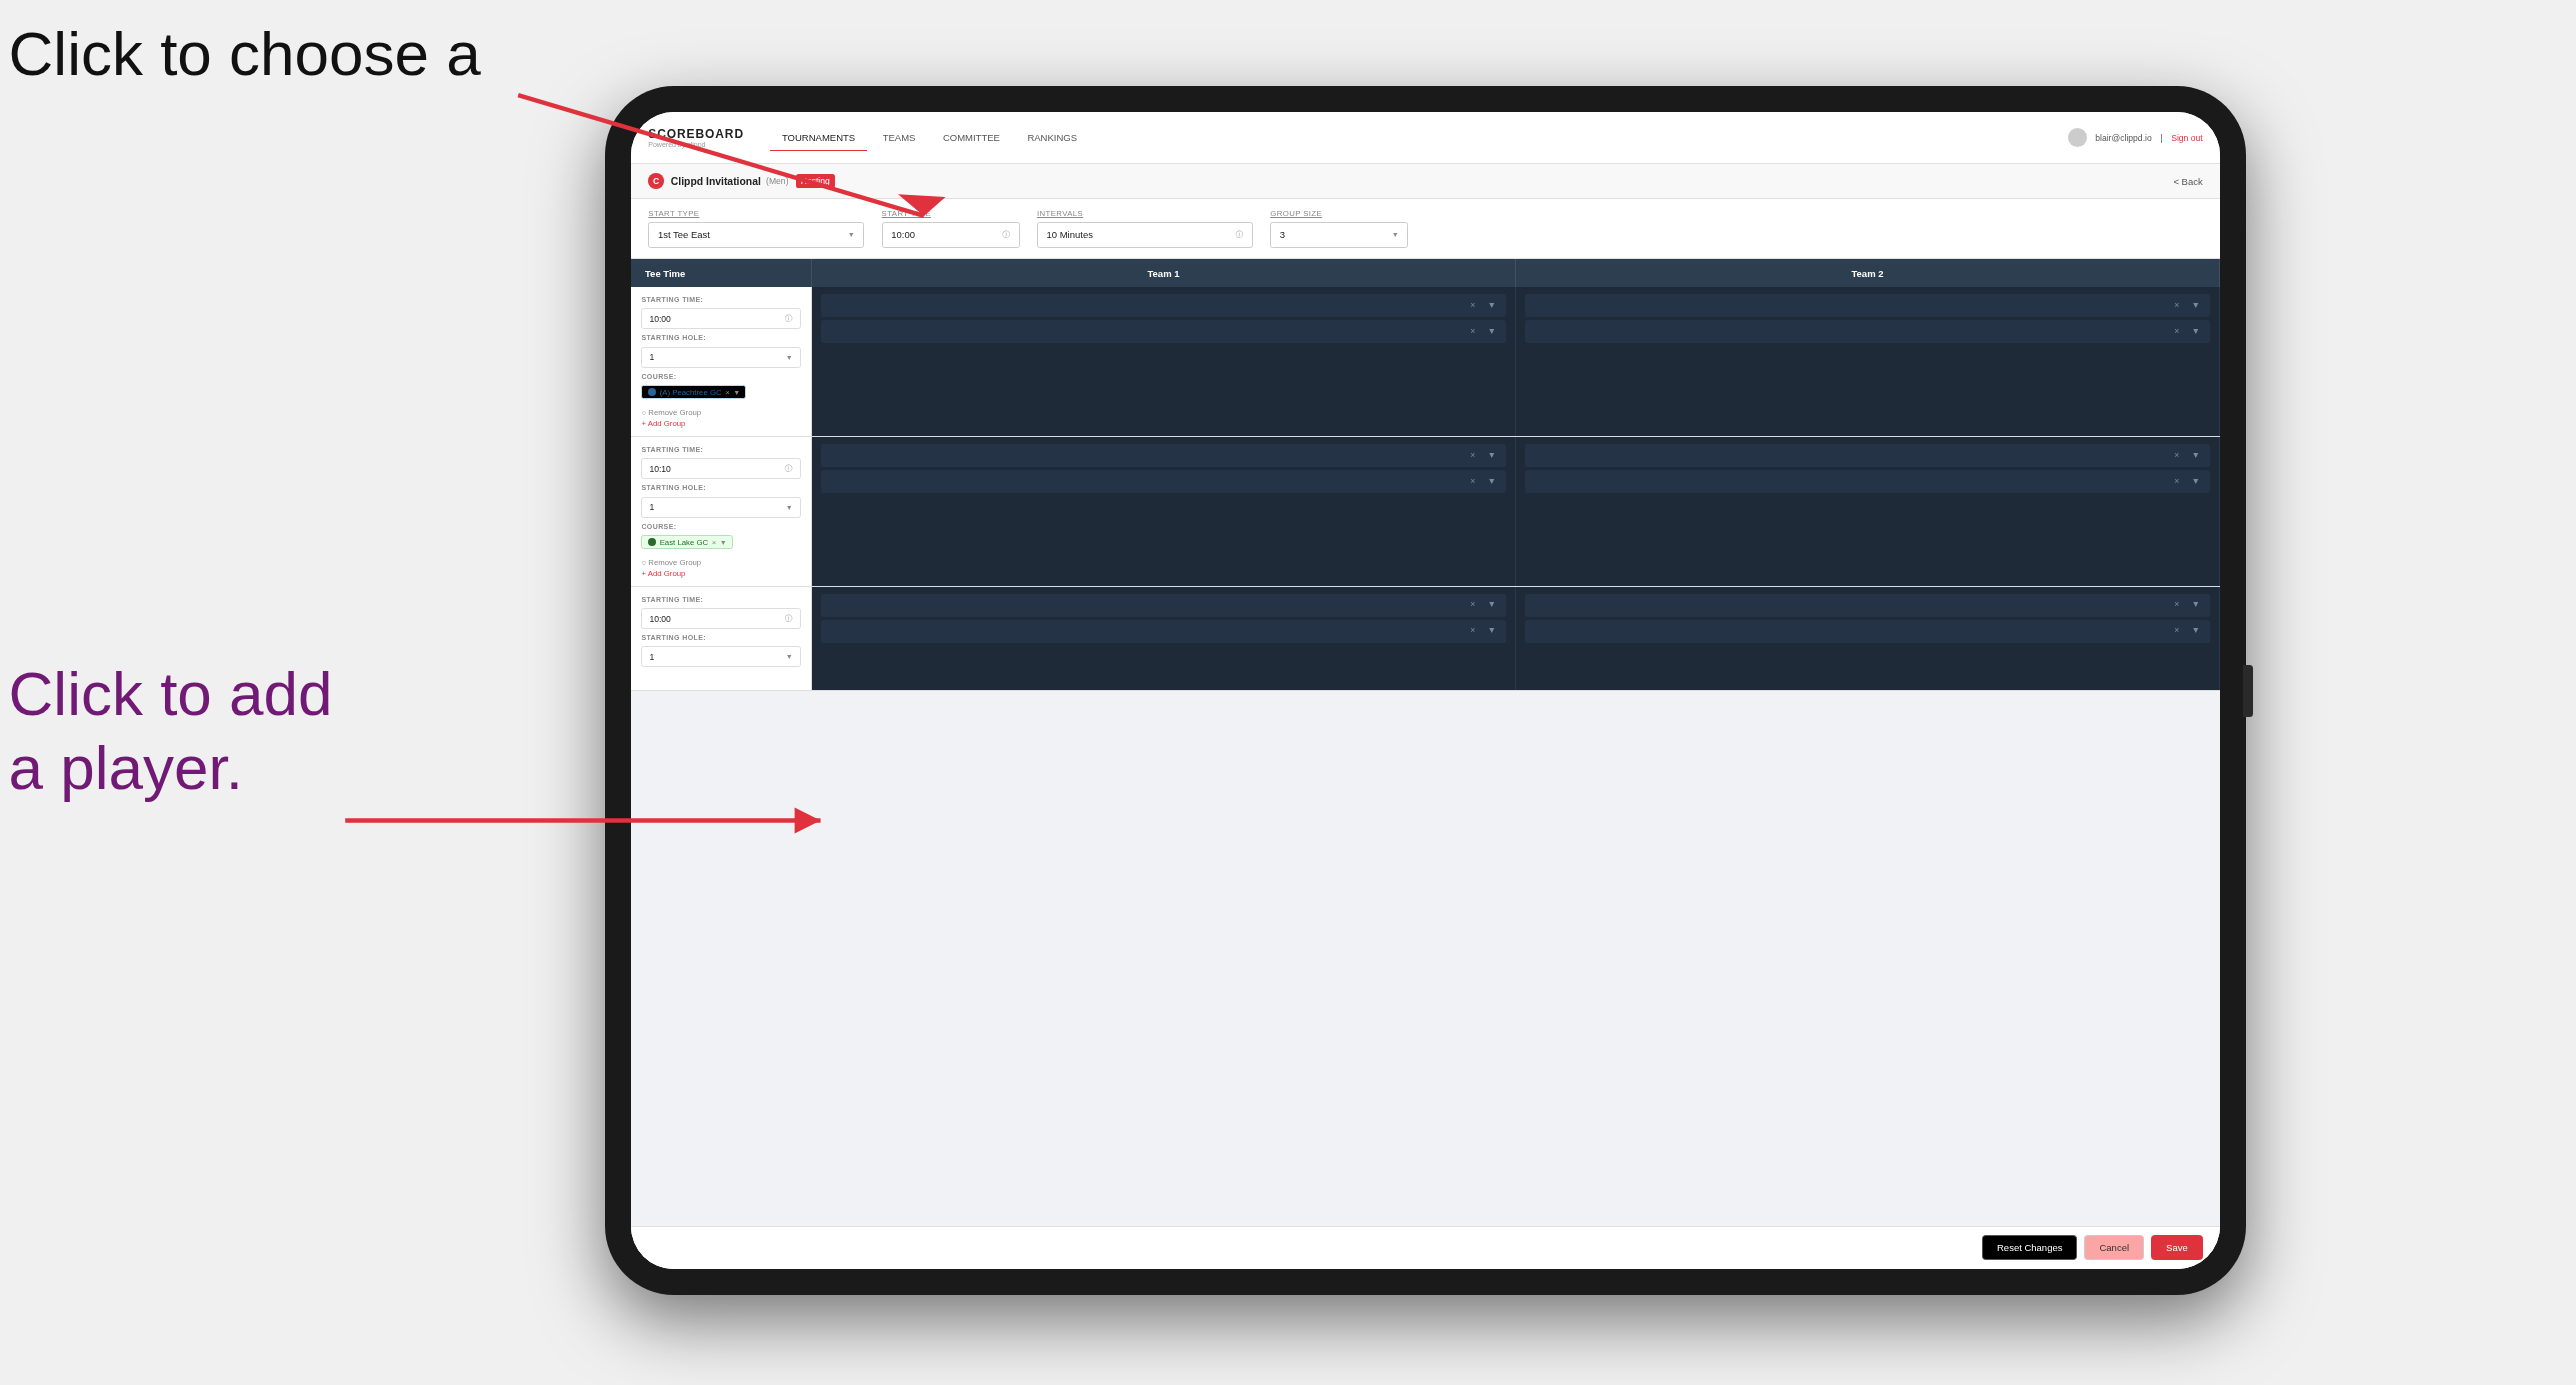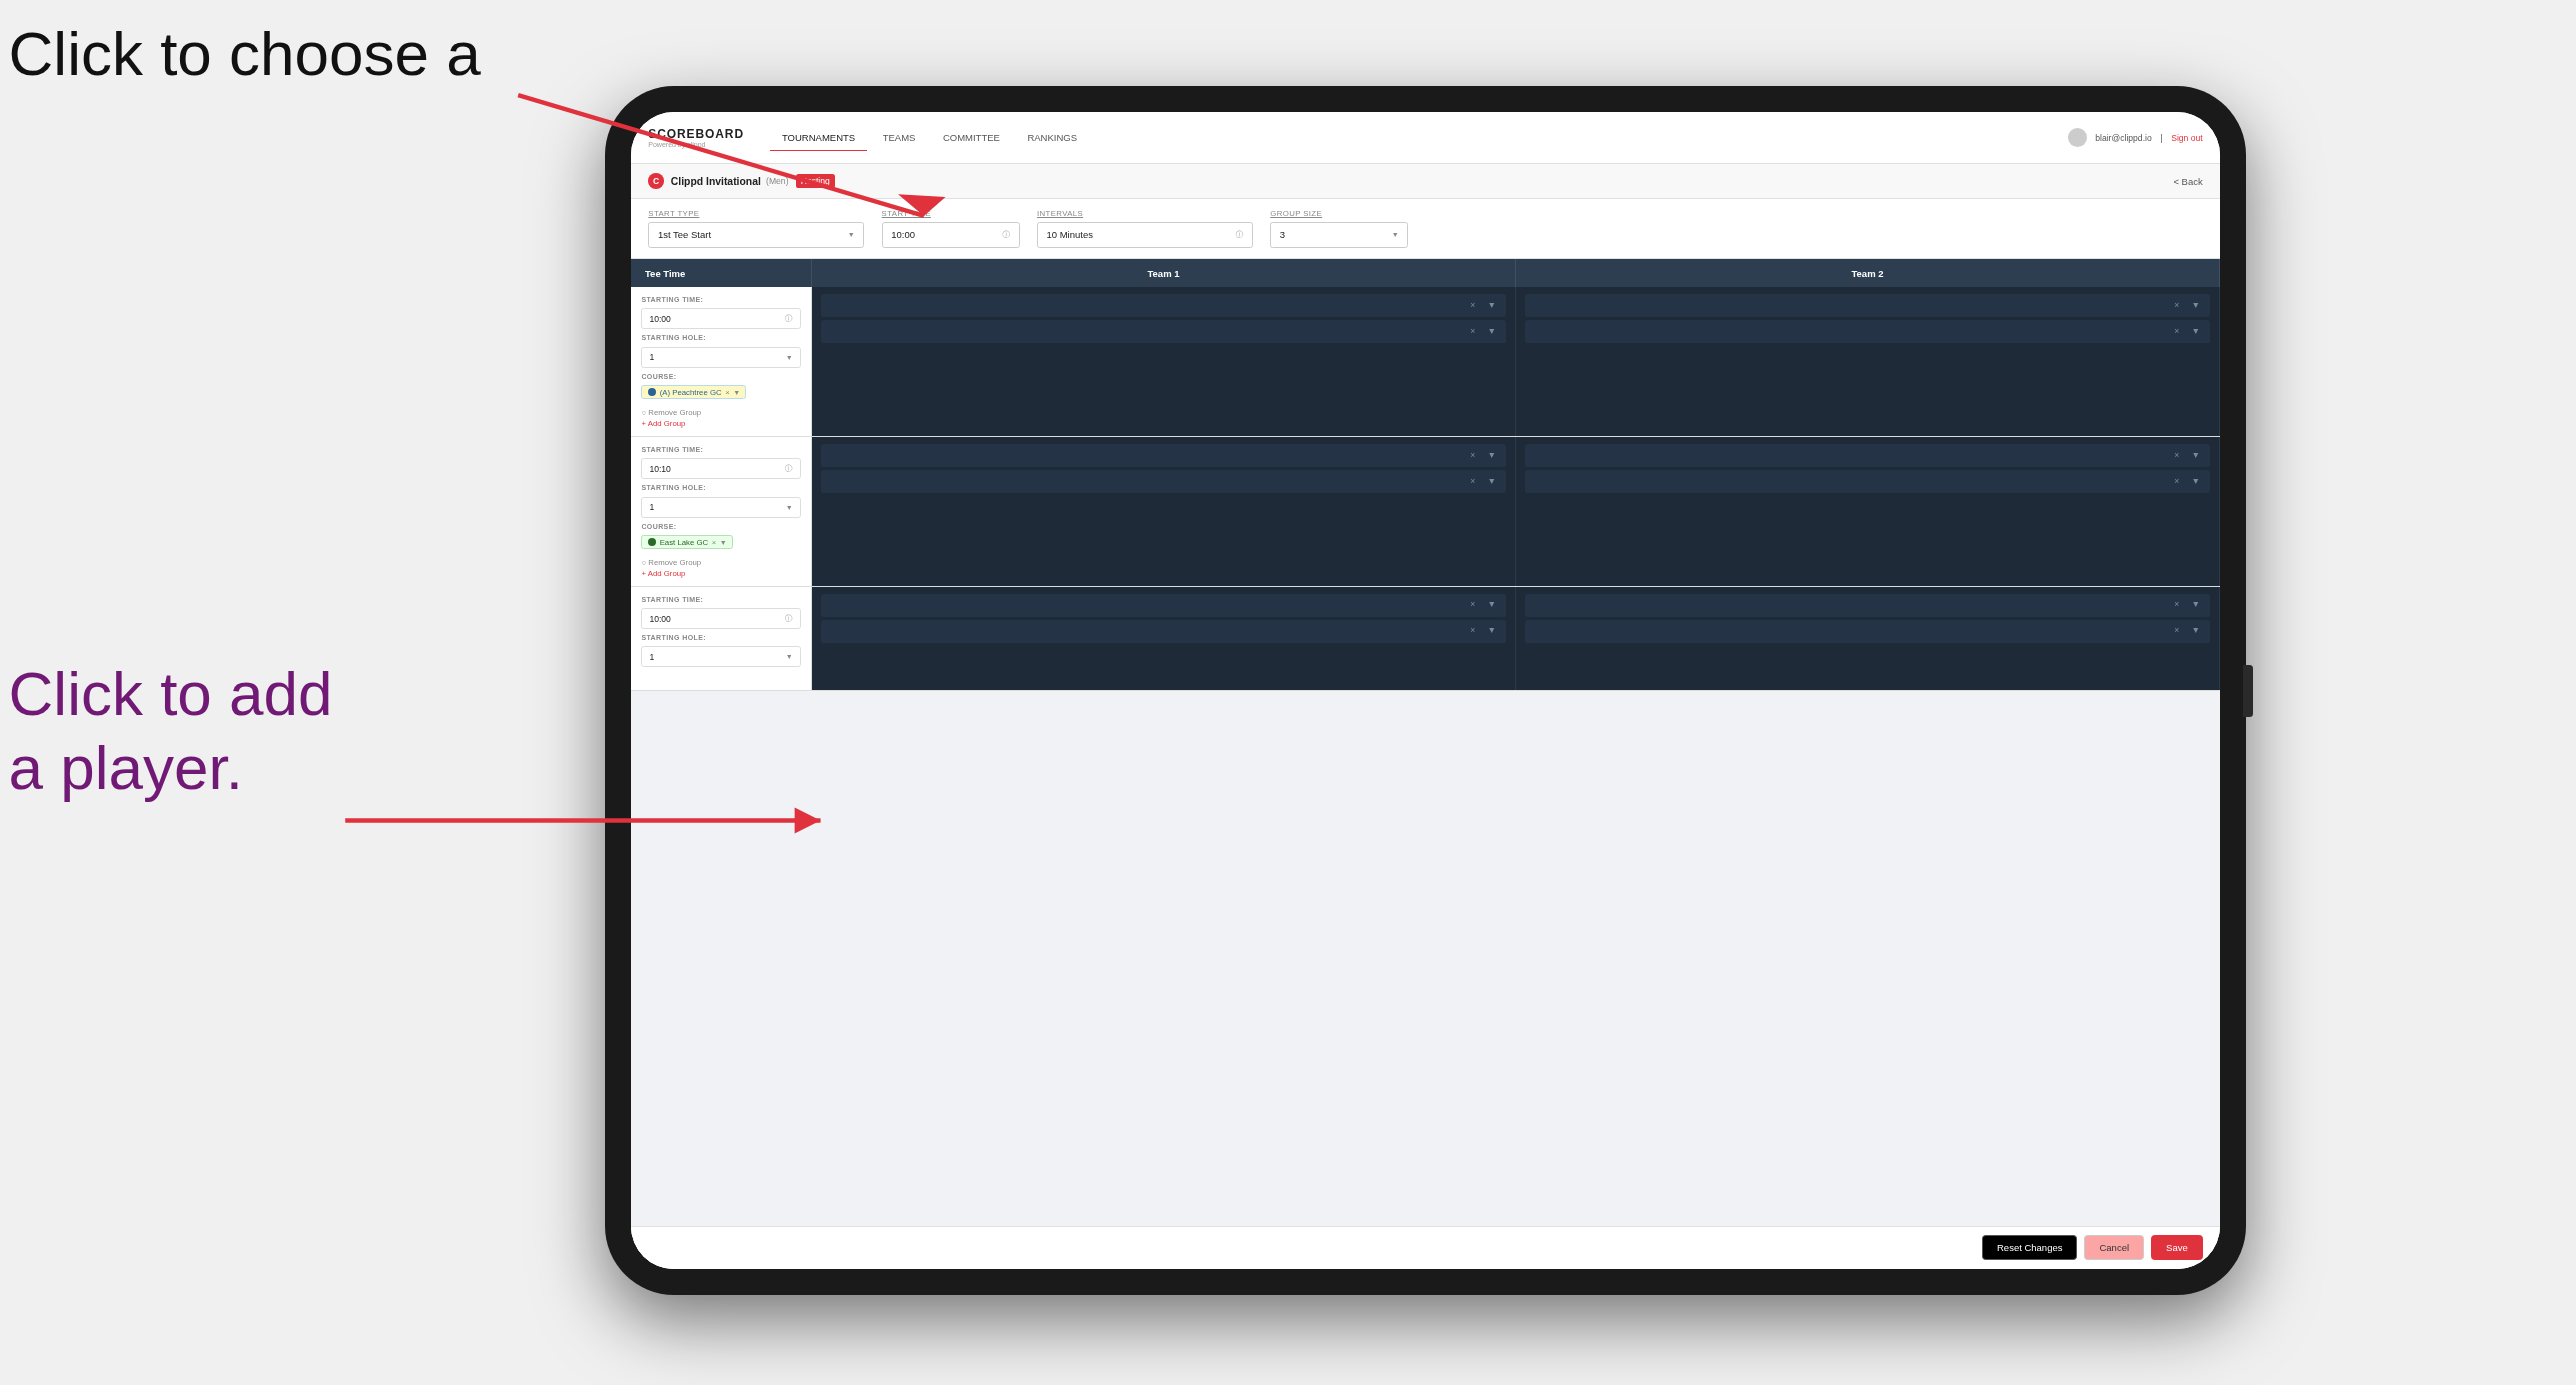--- a/index.html
+++ b/index.html
@@ -306,21 +306,21 @@
       padding: 3.5px 7px;
       font-size: 8.6px;
       color: #222;
       display: flex;
       align-items: center;
       justify-content: space-between;
       height: 21px;
       background: #fff;
     }
     .course-tag {
-      background: #fef9c3;
+      background: #000000;
       border: 0.9px solid #b8d9f0;
       border-radius: 2.6px;
       padding: 1.7px 5.2px;
       font-size: 7.8px;
       color: #2a6496;
       display: flex;
       align-items: center;
       gap: 3.5px;
     }
     .course-tag-icon {
@@ -464,21 +464,21 @@
       <span class="hosting-badge">Hosting</span>
       <span class="sub-back">&lt; Back</span>
     </div>
 
     <div class="main-content">
 
       <div class="form-controls">
         <div class="form-group wide">
           <span class="form-label">Start Type</span>
           <div class="form-select">
-            <span>1st Tee Start</span>
+            <span>1st Tee East</span>
             <span class="chevron">▼</span>
           </div>
         </div>
         <div class="form-group">
           <span class="form-label">Start Time</span>
           <div class="form-input">
             <span>10:00</span>
             <span class="info-icon">ⓘ</span>
           </div>
         </div>

